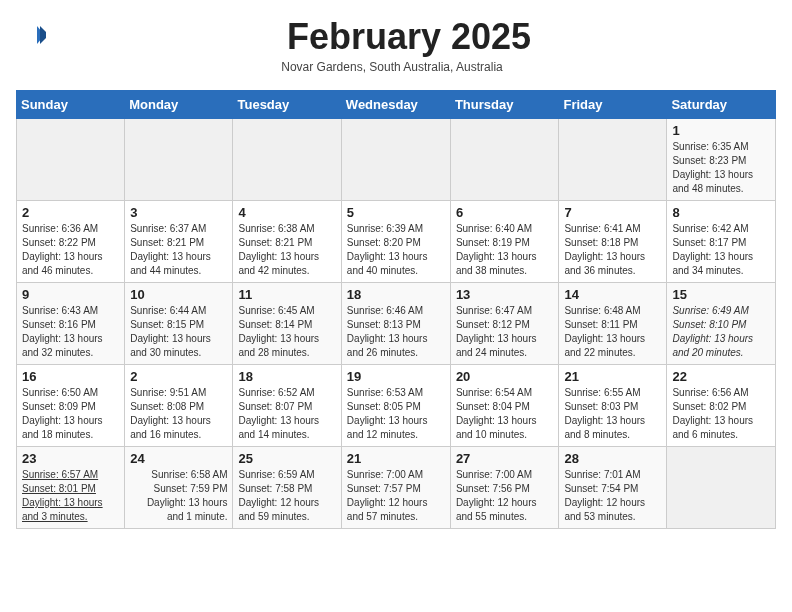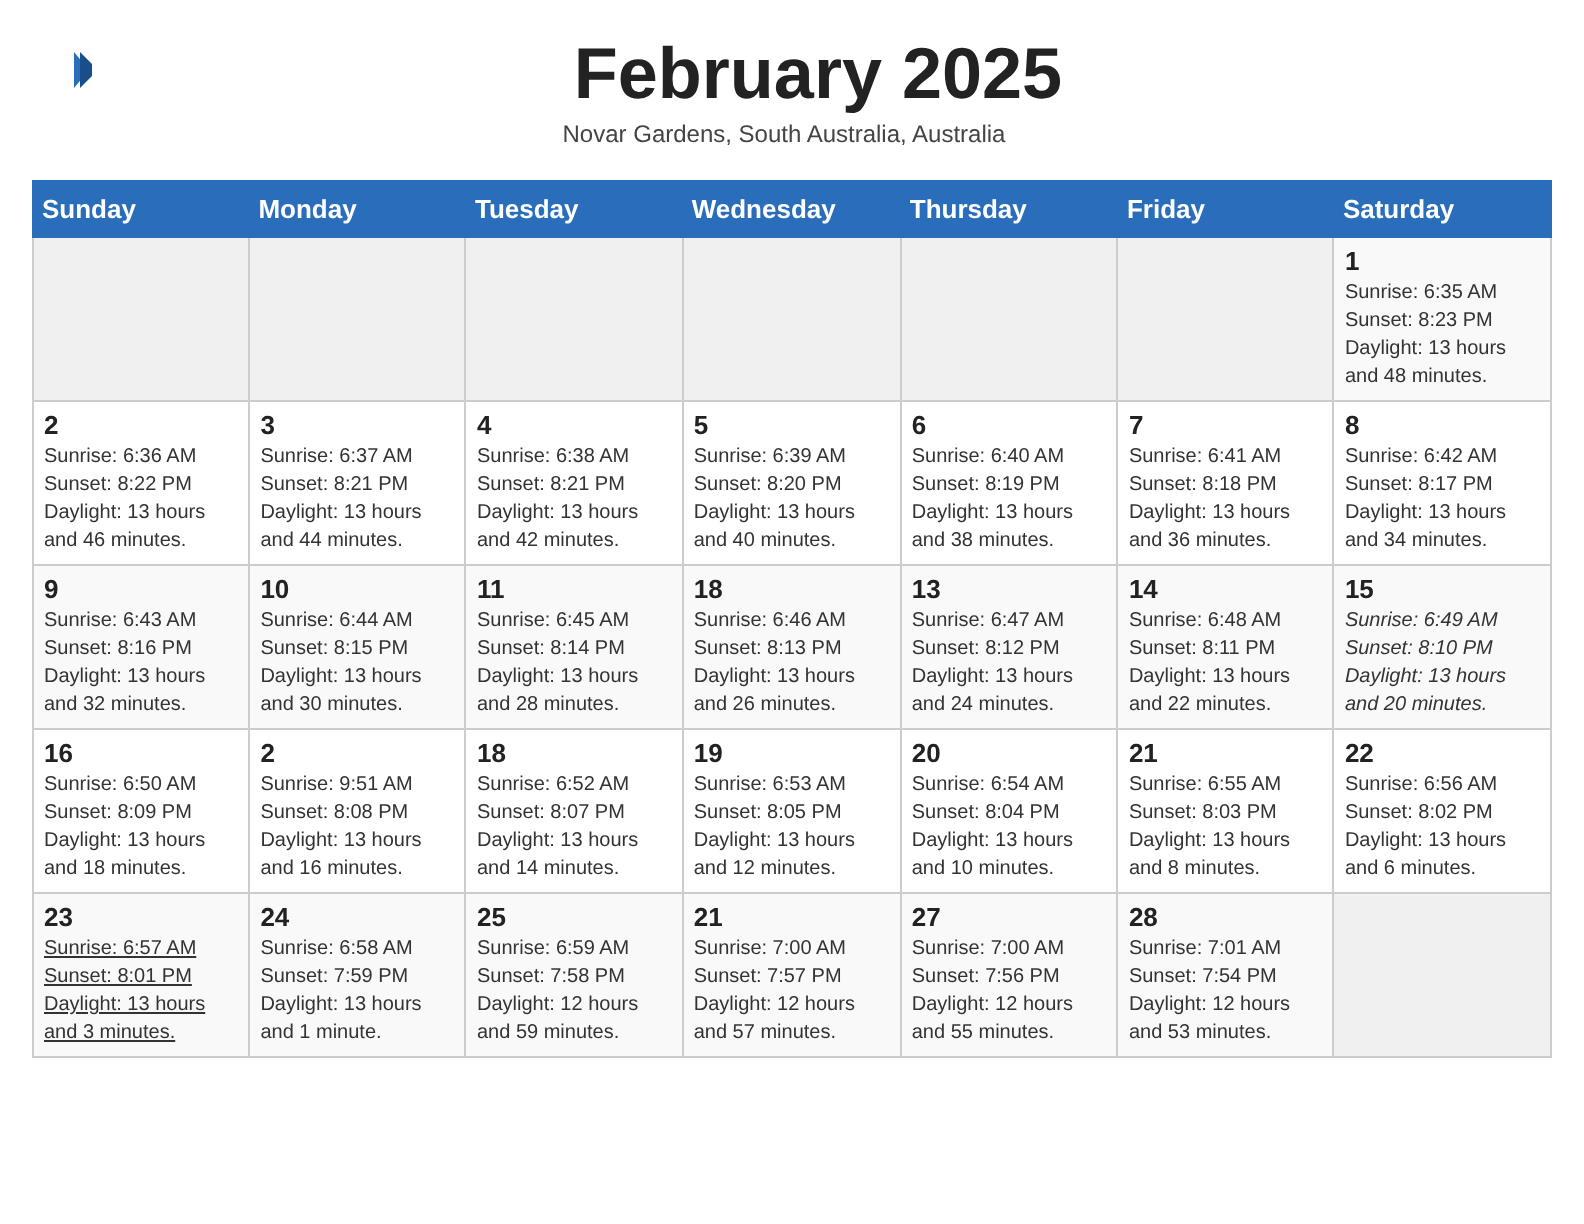--- a/index.html
+++ b/index.html
@@ -260,21 +260,21 @@
       </tr>
       <tr>
         <td>
           <span class="day-num">23</span>
           <div class="day-info" style="white-space: pre-line; text-decoration: underline;">Sunrise: 6:57 AM
 Sunset: 8:01 PM
 Daylight: 13 hours and 3 minutes.</div>
         </td>
         <td>
           <span class="day-num">24</span>
-          <div class="day-info" style="white-space: pre-line;">Sunrise: 6:58 AM
+          <div class="day-info" style="white-space: pre-line; text-align: right;">Sunrise: 6:58 AM
 Sunset: 7:59 PM
 Daylight: 13 hours and 1 minute.</div>
         </td>
         <td>
           <span class="day-num">25</span>
           <div class="day-info" style="white-space: pre-line;">Sunrise: 6:59 AM
 Sunset: 7:58 PM
 Daylight: 12 hours and 59 minutes.</div>
         </td>
         <td>

